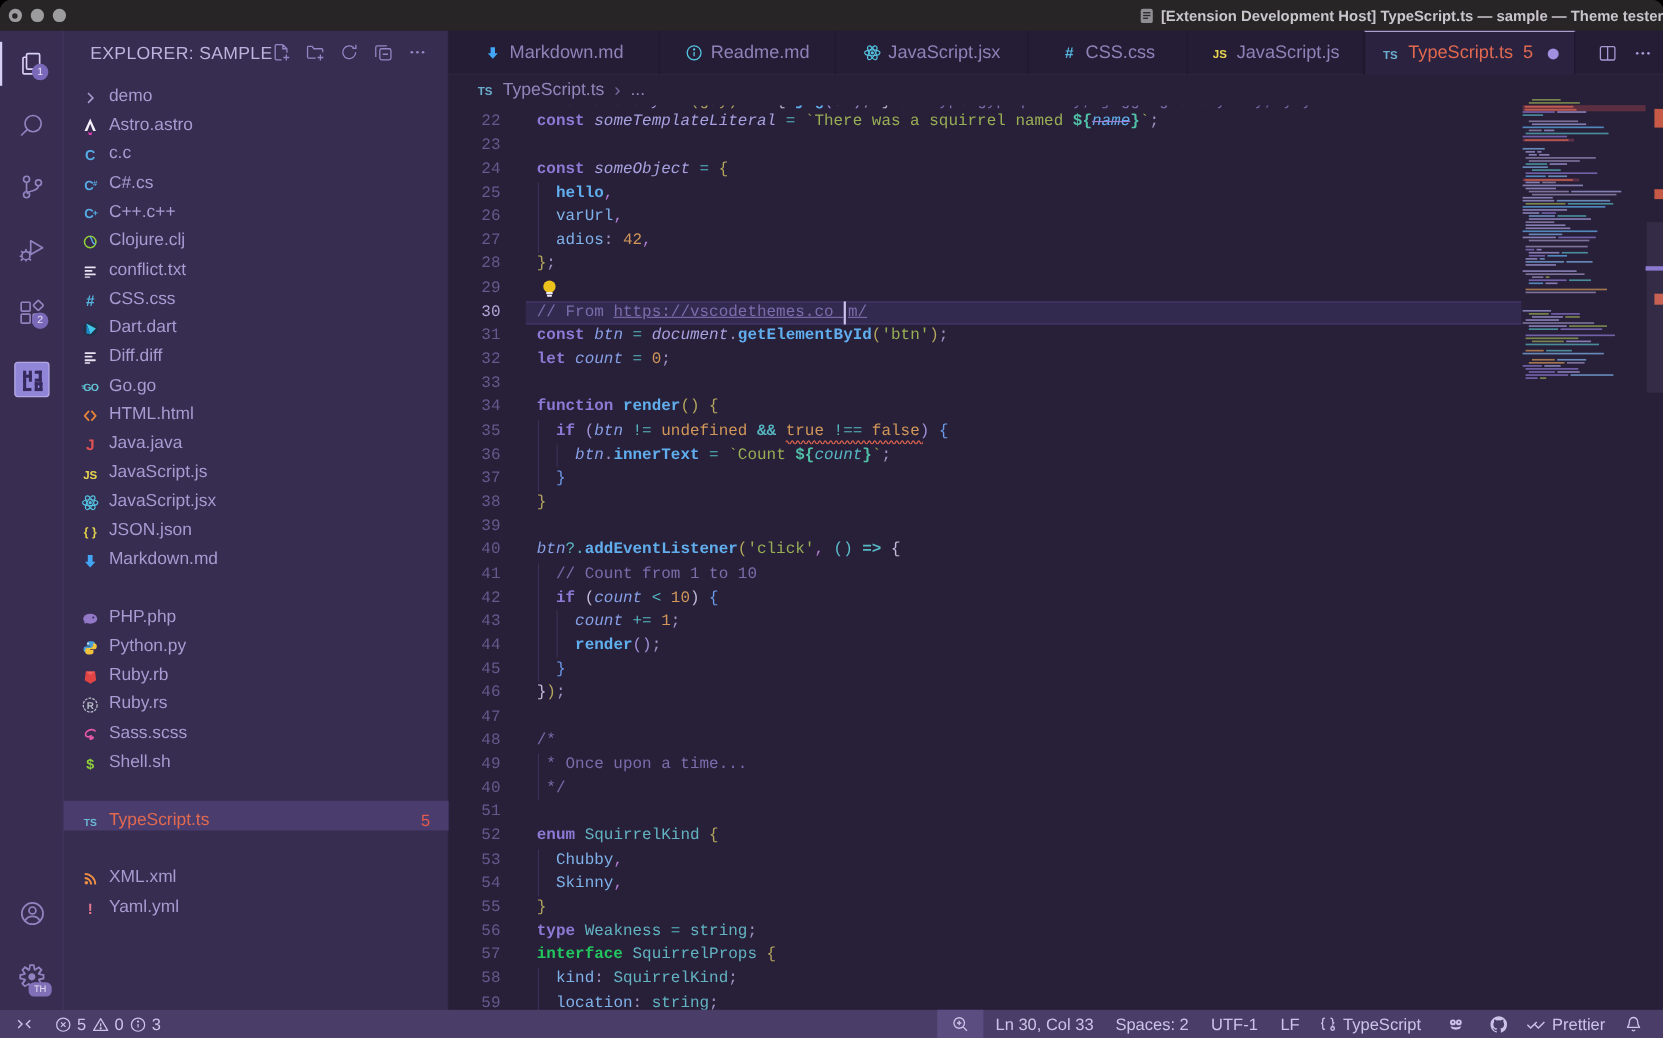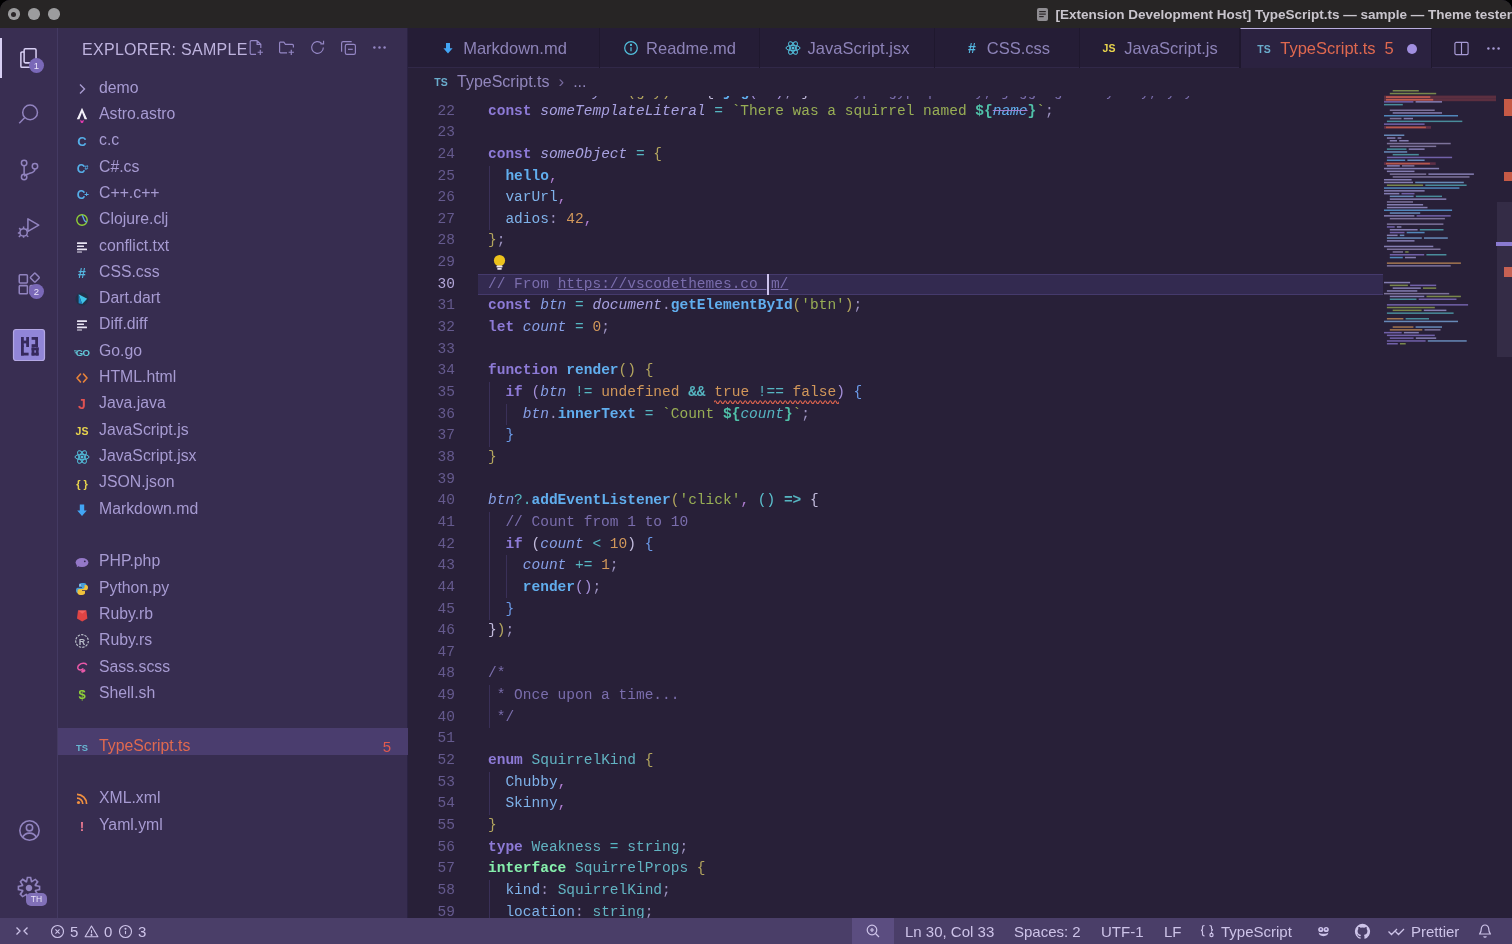--- a/index.html
+++ b/index.html
@@ -548,21 +548,21 @@
 <div class="cl" style="top:545.80px"></div>
 <div class="cl" style="top:567.45px"><span style="color:#7a6dac">/*</span></div>
 <div class="cl" style="top:589.10px"><span style="color:#7a6dac"> * Once upon a time...</span></div>
 <div class="cl" style="top:610.75px"><span style="color:#7a6dac"> */</span></div>
 <div class="cl" style="top:632.40px"></div>
 <div class="cl" style="top:654.05px"><span style="color:#8d7ad6;font-weight:bold">enum</span> <span style="color:#62b3c2">SquirrelKind</span> <span style="color:#b3a55e">{</span></div>
 <div class="cl" style="top:675.70px">  <span style="color:#7fb2ea">Chubby</span><span style="color:#b27fd4">,</span></div>
 <div class="cl" style="top:697.35px">  <span style="color:#7fb2ea">Skinny</span><span style="color:#b27fd4">,</span></div>
 <div class="cl" style="top:719.00px"><span style="color:#b3a55e">}</span></div>
 <div class="cl" style="top:740.65px"><span style="color:#8d7ad6;font-weight:bold">type</span> <span style="color:#62b3c2">Weakness</span> <span style="color:#56b6c2">=</span> <span style="color:#62b3c2">string</span><span style="color:#9c92c0">;</span></div>
-<div class="cl" style="top:762.30px"><span style="color:#86efac;font-weight:bold">interface</span> <span style="color:#62b3c2">SquirrelProps</span> <span style="color:#b3a55e">{</span></div>
+<div class="cl" style="top:762.30px"><span style="color:#22c55e;font-weight:bold">interface</span> <span style="color:#62b3c2">SquirrelProps</span> <span style="color:#b3a55e">{</span></div>
 <div class="cl" style="top:783.95px">  <span style="color:#7fb2ea">kind</span><span style="color:#9c92c0">:</span> <span style="color:#62b3c2">SquirrelKind</span><span style="color:#9c92c0">;</span></div>
 <div class="cl" style="top:805.60px">  <span style="color:#7fb2ea">location</span><span style="color:#9c92c0">:</span> <span style="color:#62b3c2">string</span><span style="color:#9c92c0">;</span></div>
 <div class="cl" style="top:177.75px;left:362.90px"><span style="color:#7a6dac;text-decoration:underline">m/</span></div>
 <div class="cl" style="top:-13.70px"><span style="color:#8d7ad6;font-weight:bold">const</span> <span style="color:#a8a1e0;font-style:italic">anomaly</span> <span style="color:#56b6c2">=</span> <span style="color:#b3a55e">(guy)</span> <span style="color:#56b6c2;font-weight:bold">=&gt;</span> <span style="color:#c2bbdc">{ </span><span style="color:#61aeee;font-weight:bold">jog</span><span style="color:#a48fd8">(</span><span style="color:#d1975a">94</span><span style="color:#a48fd8">)</span><span style="color:#9c92c0">; </span><span style="color:#c2bbdc">}</span> <span style="color:#7a6dac">// Type gyp quickly, jogging every day, yay</span></div>
         <div class="ig" style="left:80.8px;top:69.5px;height:64.9px"></div>
           <div class="ig" style="left:80.8px;top:286.0px;height:64.9px"></div>
           <div class="ig" style="left:98.2px;top:307.6px;height:21.6px"></div>
           <div class="ig" style="left:80.8px;top:415.9px;height:108.2px"></div>
           <div class="ig" style="left:98.2px;top:459.2px;height:43.3px"></div>
           <div class="ig" style="left:80.8px;top:589.1px;height:43.3px"></div>

